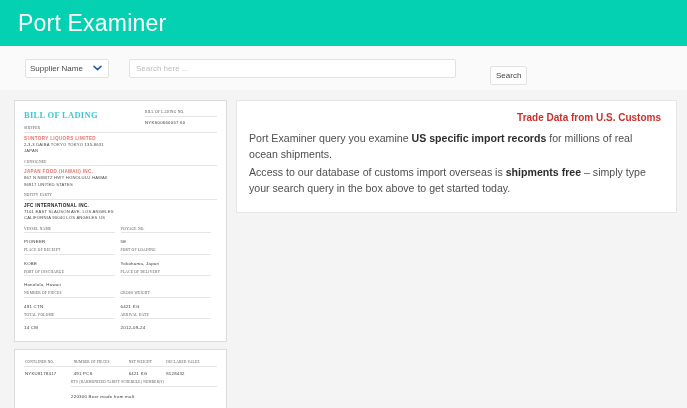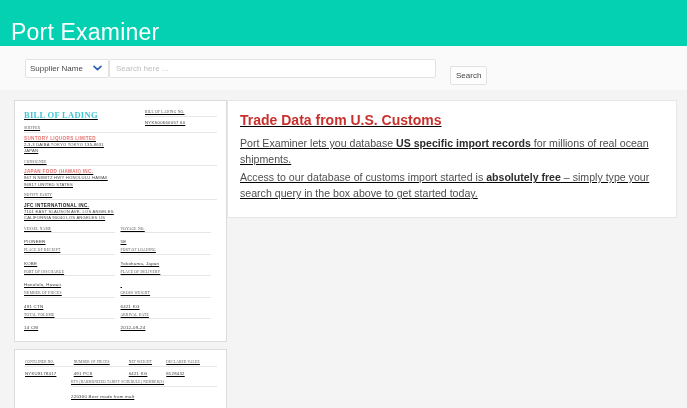--- a/index.html
+++ b/index.html
@@ -9,38 +9,38 @@
     background: #f4f4f4;
     font-family: "Liberation Sans", sans-serif;
     overflow: hidden;
   }
 
   
   .site-header {
     height: 46px;
     background: #03d1b2;
     display: flex;
-    align-items: flex-end;
-    padding: 0 0 0 11px;
+    align-items: center;
+    padding: 0 0 0 18px;
   }
   .site-title {
     color: #ffffff;
     font-size: 23px;
     font-weight: 400;
     letter-spacing: 0.2px;
   }
 
   
   .search-bar {
     height: 44px;
     background: #fafafa;
     display: flex;
     align-items: center;
     padding: 0 0 0 25px;
-    gap: 0;
+    gap: 20px;
   }
   .select-wrap {
     position: relative;
     width: 84px;
     height: 19px;
     background: #fff;
     border: 1px solid #e2e2e2;
     border-radius: 2px;
     display: flex;
     align-items: center;
@@ -83,23 +83,23 @@
     cursor: pointer;
     margin-left: 14px;
     padding: 0 5px;
     margin-top: 14px;
   }
 
   
   .page-body {
     display: flex;
     padding: 10px 0 0 14px;
+    gap: 9px;
     background: #f4f4f4;
     height: 318px;
-    text-decoration: underline;
   }
 
   
   .doc-col { width: 213px; flex: 0 0 213px; }
 
   .doc-card {
     background: #ffffff;
     border: 1px solid #dcdcdc;
     padding: 9px 9px 7px 9px;
     margin-bottom: 7px;
@@ -190,23 +190,23 @@
   }
 
   
   .info-col { flex: 1 1 auto; padding-right: 10px; }
   .info-card {
     background: #ffffff;
     border: 1px solid #e6e6e6;
     padding: 10px 15px 14px 12px;
   }
   .info-title {
-    text-align: left;
+    text-align: right;
     color: #c9302c;
-    font-size: 14px;
+    font-size: 10px;
     font-weight: bold;
     margin: 1px 0 7px 0;
   }
   .info-p {
     font-size: 10.6px;
     color: #4f4f4f;
     line-height: 1.52;
     margin: 0 0 2px 0;
   }
   .info-p b { color: #2e2e2e; font-weight: bold; }
@@ -344,18 +344,18 @@
         <div class="cd-subval">220300 Beer made from malt</div>
 
       </div>
     </div>
   </div>
 
   <div class="info-col">
     <div class="info-card">
       <div class="info-title">Trade Data from U.S. Customs</div>
       <div>
-          <p class="info-p"><span>Port Examiner lets you database </span><b>US specific import records</b><span> for millions of real ocean shipments.</span></p>
-          <p class="info-p"><span>Access to our database of customs import started is </span><b>absolutely free</b><span> – simply type your search query in the box above to get started today.</span></p>
+          <p class="info-p"><span>Port Examiner query you examine </span><b>US specific import records</b><span> for millions of real ocean shipments.</span></p>
+          <p class="info-p"><span>Access to our database of customs import overseas is </span><b>shipments free</b><span> – simply type your search query in the box above to get started today.</span></p>
         </div>
     </div>
   </div>
 </div>
 
 </body></html>

